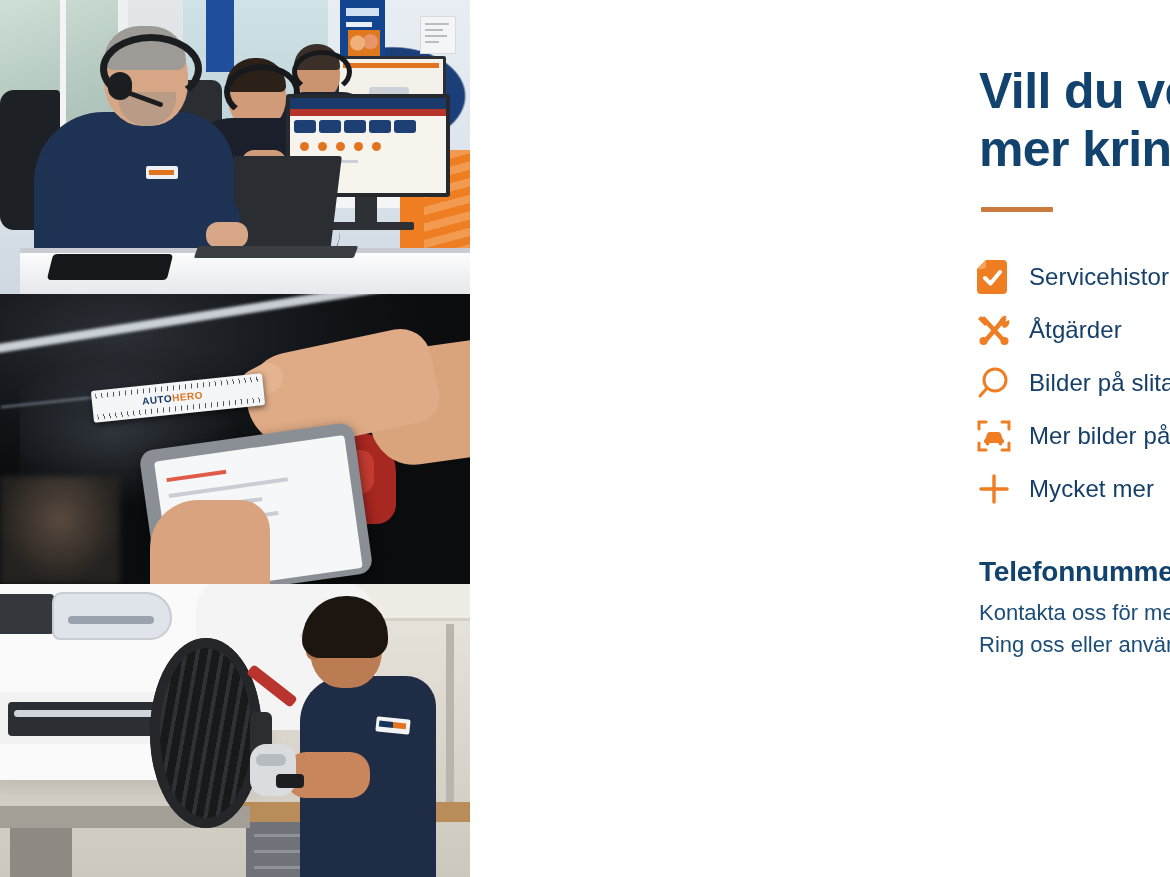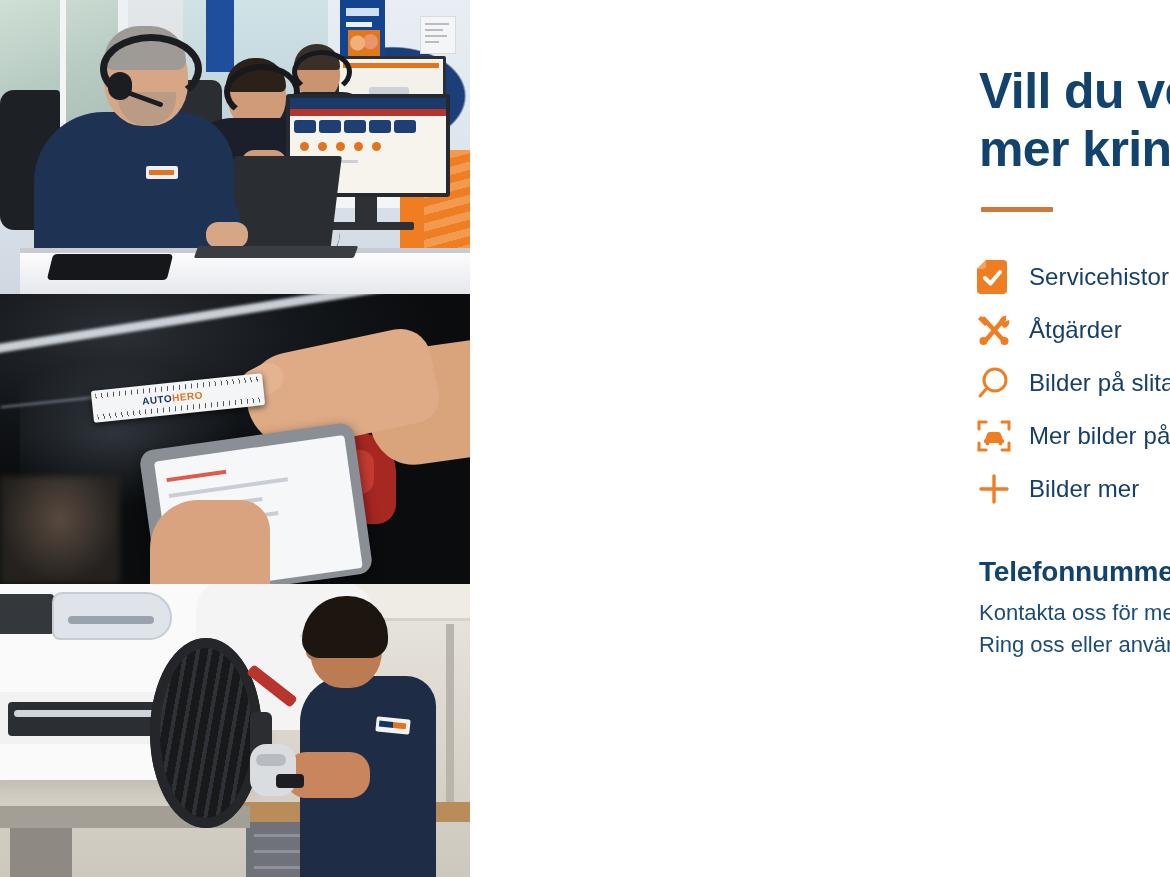--- a/index.html
+++ b/index.html
@@ -424,21 +424,21 @@
 
       <div class="feat">
         <span class="ico">
           <svg width="34" height="34" viewBox="0 0 34 34">
             <g stroke="#ef7d22" stroke-width="3.4" stroke-linecap="round">
               <path d="M17 4 V30"></path>
                 <path d="M4 17 H30"></path>
             </g>
           </svg>
         </span>
-        <span class="lbl">Bilder mer</span>
+        <span class="lbl">Mycket mer</span>
       </div>
     </div>
 
     <div class="contact">
       <div class="phone">Telefonnummer: +46812411432</div>
       <div class="line">Kontakta oss för mer information!</div>
       <div class="line" style="margin-top:0">Ring oss eller använd kontaktformuläret.</div>
     </div>
 
   </div>

